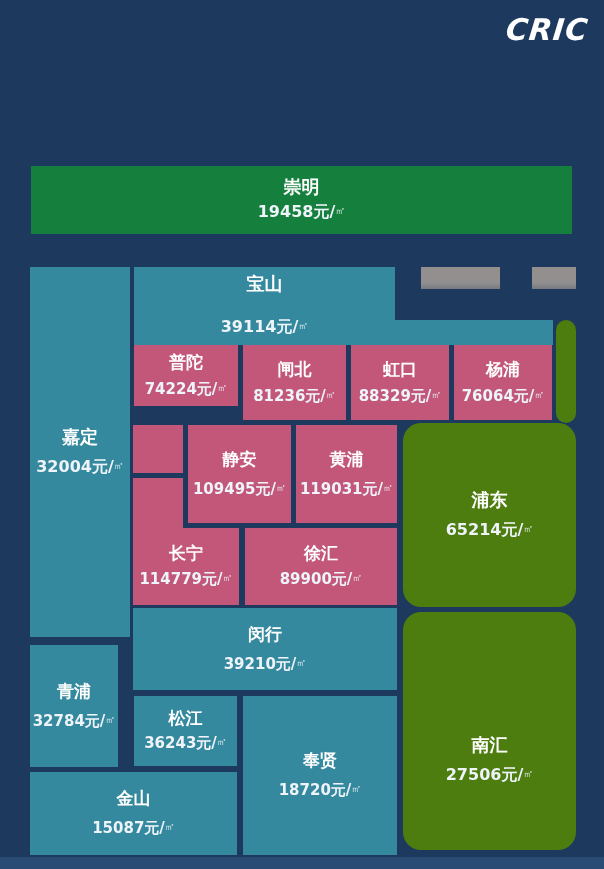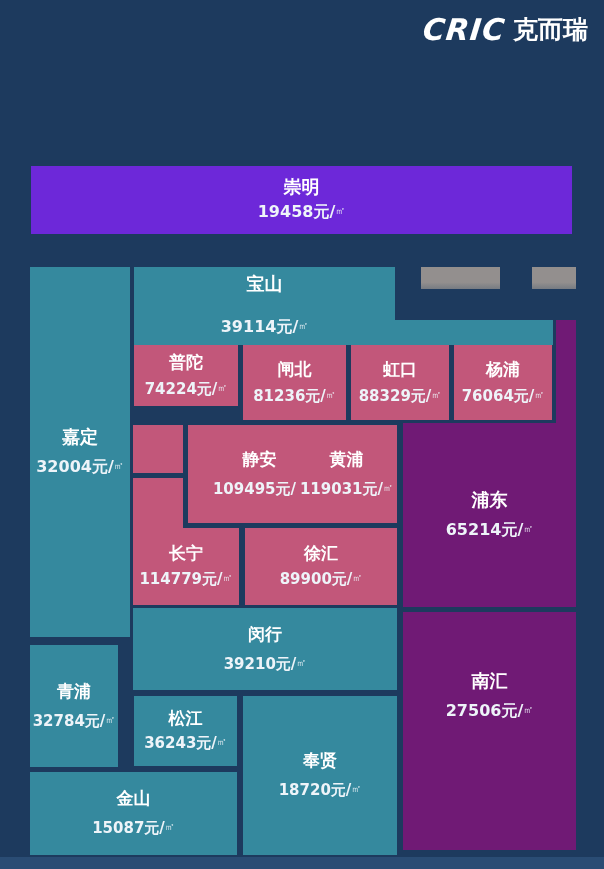--- a/index.html
+++ b/index.html
@@ -21,22 +21,22 @@
   .titles{position:absolute;top:58px;left:0;width:604px;text-align:center;color:#ffffff;}
   .titles .t1{font-size:31px;font-weight:800;line-height:44px;}
   .titles .t2{font-size:28px;font-weight:800;line-height:40px;}
   
   .blk{
     position:absolute;display:flex;flex-direction:column;
     align-items:center;justify-content:center;color:#ffffff;text-align:center;
   }
   .teal{background:#35899e;}
   .pink{background:#c2577a;}
-  .lblue{background:#701a75;}
-  .gray{background:#6d28d9;}
+  .lblue{background:#4d7c0f;border-radius:18px;}
+  .gray{background:#15803d;}
   .island{background:linear-gradient(#938f8e 70%,#767b82 100%);}
   .dname{font-size:17px;font-weight:700;line-height:22px;}
   .dprice{font-size:15px;font-weight:700;color:#eef4f9;line-height:20px;margin-top:9px;white-space:nowrap;}
   .dprice .sq{font-size:10px;font-weight:400;opacity:.9;position:relative;top:-3px;}
   .big .dname{font-size:18px;}
   .big .dprice{font-size:16px;}
   
   .b-chongming{left:31px;top:166px;width:541px;height:68px;}
   .b-chongming .dprice{margin-top:4px;}
   .b-jiading{left:30px;top:267px;width:100px;height:370px;}
@@ -45,42 +45,41 @@
   .b-baoshan-ext{left:395px;top:320px;width:158px;height:25px;}
   .b-island1{left:421px;top:267px;width:79px;height:22px;}
   .b-island2{left:532px;top:267px;width:44px;height:22px;}
   .b-pudong-strip{left:556px;top:320px;width:20px;height:103px;}
   .b-putuo{left:134px;top:345px;width:104px;height:61px;}
   .b-zhabei{left:243px;top:345px;width:103px;height:75px;}
   .b-hongkou{left:351px;top:345px;width:98px;height:75px;text-align:center;}
   .b-yangpu{left:454px;top:345px;width:98px;height:75px;}
   .row1 .dprice{margin-top:6px;}
   .b-pinksmall{left:133px;top:425px;width:50px;height:48px;}
-  .b-jingan{left:188px;top:425px;width:103px;height:98px;padding-left:20px;}
+  .b-jingan{left:188px;top:425px;width:103px;height:98px;}
   .b-huangpu{left:296px;top:425px;width:101px;height:98px;}
   .b-changning-upper{left:133px;top:478px;width:50px;height:127px;}
   .b-changning{left:133px;top:528px;width:106px;height:77px;}
   .b-changning .dprice,.b-xuhui .dprice{margin-top:5px;}
   .b-xuhui{left:245px;top:528px;width:152px;height:77px;}
   .b-pudong{left:403px;top:423px;width:173px;height:184px;}
   .b-minhang{left:133px;top:608px;width:264px;height:82px;}
-  .b-nanhui{left:403px;top:612px;width:173px;height:238px;justify-content:flex-start;padding-top:58px;box-sizing:border-box;}
+  .b-nanhui{left:403px;top:612px;width:173px;height:238px;justify-content:center;padding-top:58px;box-sizing:border-box;}
   .b-qingpu{left:30px;top:645px;width:88px;height:122px;}
   .b-songjiang{left:134px;top:696px;width:103px;height:70px;}
   .b-songjiang .dprice{margin-top:4px;}
   .b-fengxian{left:243px;top:696px;width:154px;height:159px;}
   .b-jinshan{left:30px;top:772px;width:207px;height:83px;}
   .footer-strip{position:absolute;left:0;top:857px;width:604px;height:12px;background:#2a4c74;}
 </style>
 </head>
 <body>
 
 <div class="logo">
   <span class="latin">CRIC</span>
-  <span class="cjk">克而瑞</span>
 </div>
 <div class="titles">
 </div>
 
 <div class="blk gray big b-chongming">
   <div class="dname">崇明</div>
   <div class="dprice"><span>19458</span><span>元/</span><span class="sq">㎡</span></div>
 </div>
 
 <div class="blk teal big b-jiading">

